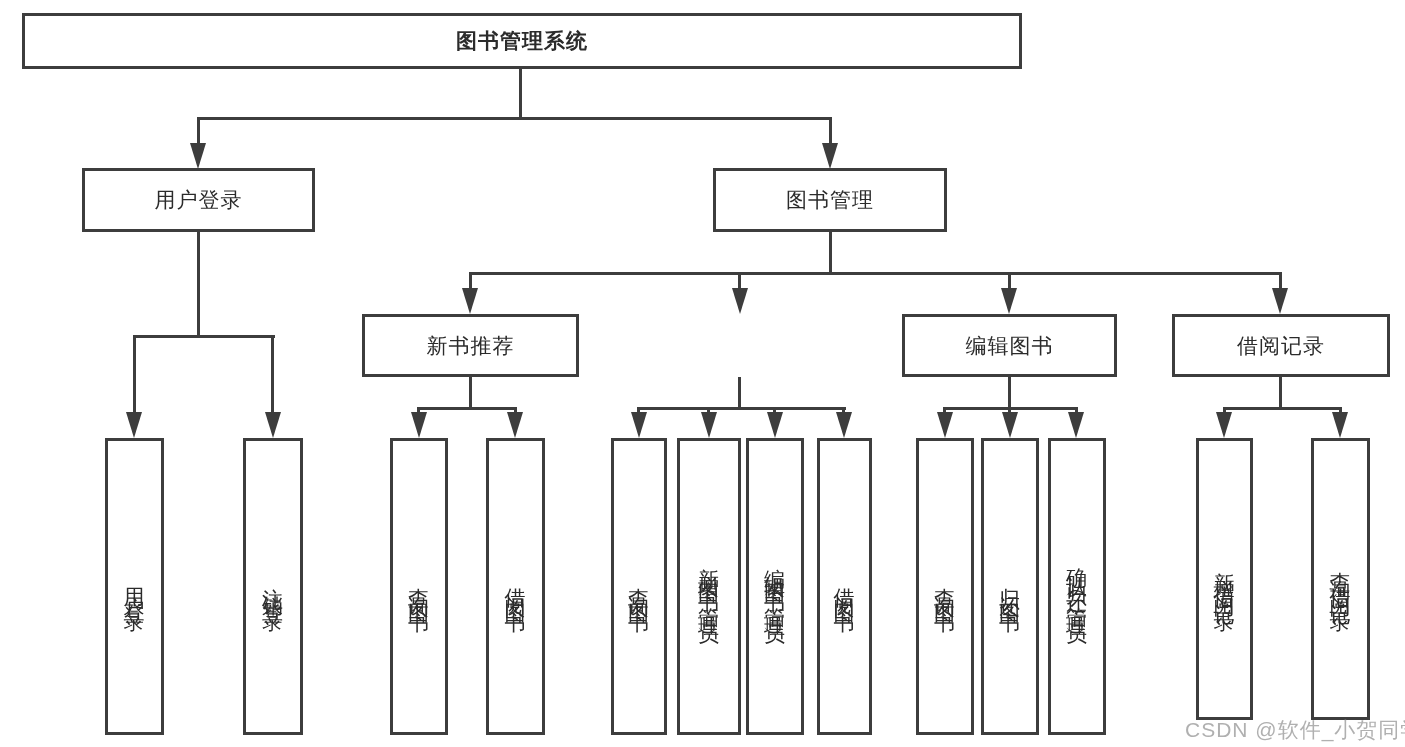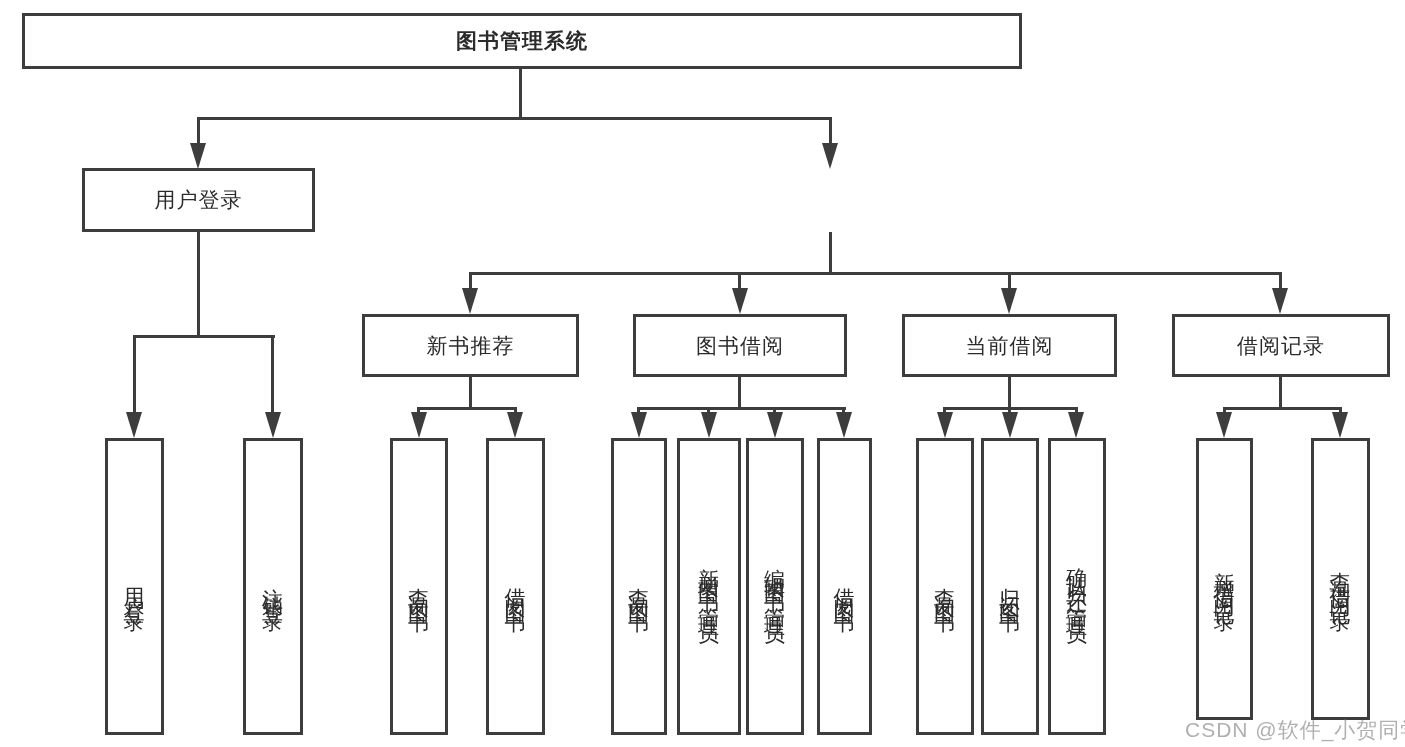--- a/index.html
+++ b/index.html
@@ -111,29 +111,29 @@
   <div class="vline" style="left:1339px;top:407px;height:10px;"></div>
   <div class="arrow" style="left:1332px;top:412px;"></div>
 
   <div class="box" style="left:22px;top:13px;width:1000px;height:56px;font-weight:bold;">
     <span class="lbl">图书管理系统</span>
   </div>
 
   <div class="box" style="left:82px;top:168px;width:233px;height:64px;">
     <span class="lbl">用户登录</span>
   </div>
+  <div class="box" style="left:713px;top:168px;width:234px;height:64px;">
+    <span class="lbl">图书管理</span>
+  </div>
 
   <div class="box" style="left:362px;top:314px;width:217px;height:63px;">
     <span class="lbl">新书推荐</span>
   </div>
-  <div class="box" style="left:633px;top:314px;width:214px;height:63px;">
-    <span class="lbl">图书借阅</span>
-  </div>
   <div class="box" style="left:902px;top:314px;width:215px;height:63px;">
-    <span class="lbl">当前借阅</span>
+    <span class="lbl">编辑图书</span>
   </div>
   <div class="box" style="left:1172px;top:314px;width:218px;height:63px;">
     <span class="lbl">借阅记录</span>
   </div>
 
   <div class="box vtext" style="left:105px;top:438px;width:59px;height:297px;">
     <span class="lbl">用户登录</span>
   </div>
   <div class="box vtext" style="left:243px;top:438px;width:60px;height:297px;">
     <span class="lbl">注销登录</span>

